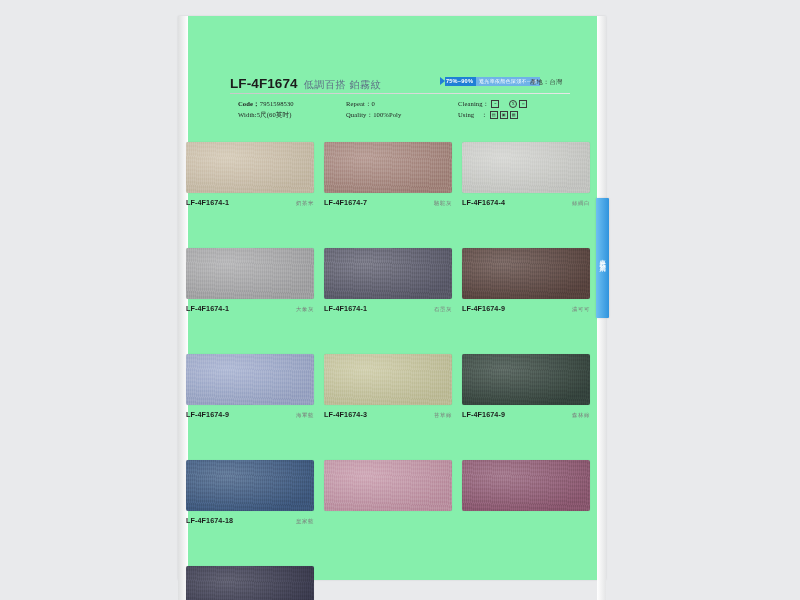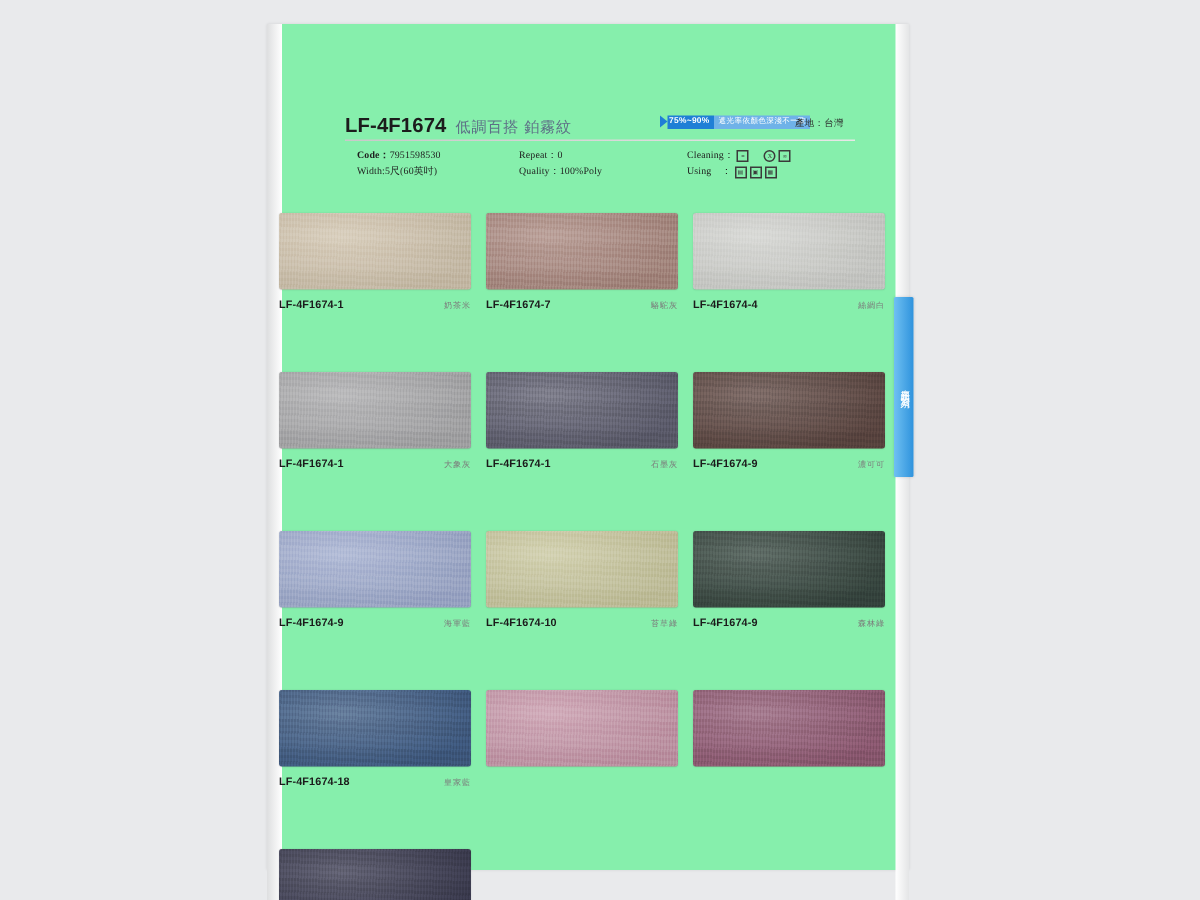--- a/index.html
+++ b/index.html
@@ -308,21 +308,21 @@
           <div class="swatch" style="background-color: rgb(159, 171, 205);"></div>
           <div class="caption">
             <span class="sku">LF-4F1674-9</span>
             <span class="cname">海軍藍</span>
           </div>
         </div>
 
         <div class="cell">
           <div class="swatch" style="background-color: rgb(200, 198, 158);"></div>
           <div class="caption">
-            <span class="sku">LF-4F1674-10</span>
+            <span class="sku">LF-4F1674-3</span>
             <span class="cname">苔草綠</span>
           </div>
         </div>
 
         <div class="cell">
           <div class="swatch" style="background-color: rgb(55, 70, 63);"></div>
           <div class="caption">
             <span class="sku">LF-4F1674-9</span>
             <span class="cname">森林綠</span>
           </div>

